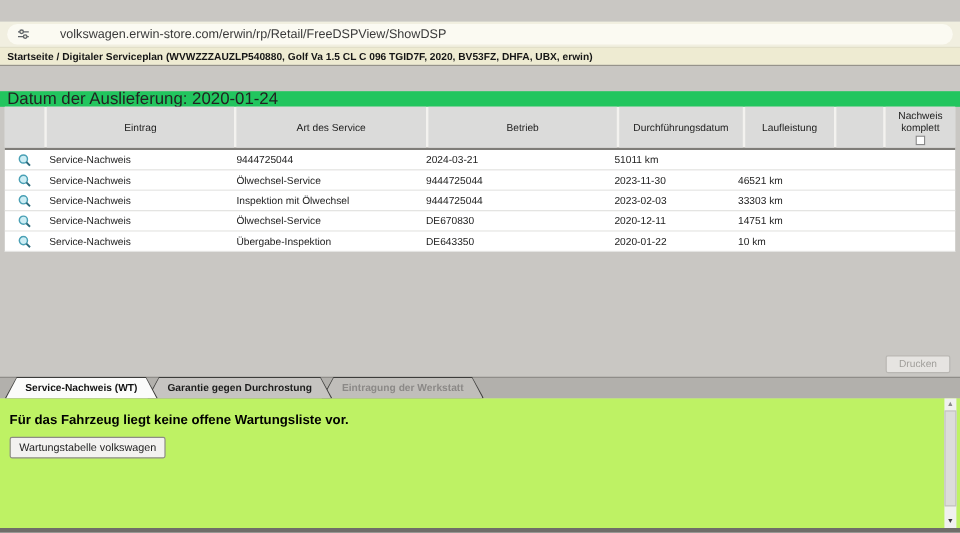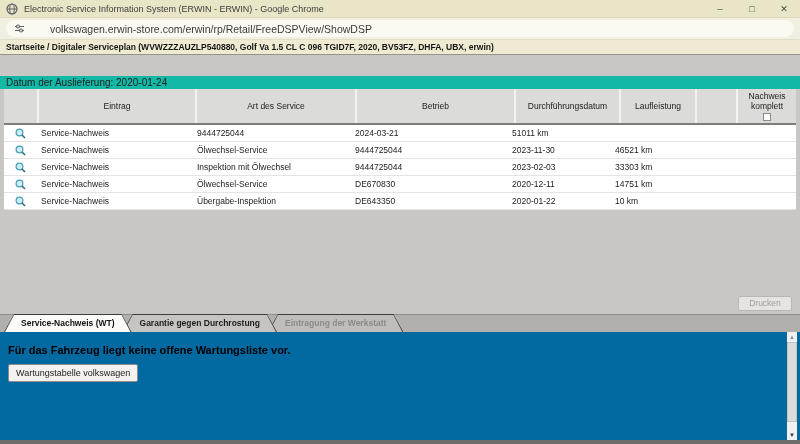--- a/index.html
+++ b/index.html
@@ -23,21 +23,21 @@
   .breadcrumb { position:absolute; left:0; top:40px; width:800px; height:15px; background:#eeebd2; border-bottom:1px solid #96938b; font-size:8.5px; font-weight:bold; color:#151515; line-height:14px; padding-left:6px; white-space:nowrap; }
 
   
   .toolbar { position:absolute; left:0; top:56px; width:800px; height:20px; background:#c8c6c2; }
   .lang-label { position:absolute; left:6px; top:4px; font-size:9px; font-weight:bold; color:#2b2218; }
   .lang-select { position:absolute; left:72px; top:2px; width:128px; height:15px; background:#ffffff; border:1px solid #767674; font-size:9px; color:#222; line-height:13px; padding-left:4px; }
   .lang-select .arrow { position:absolute; right:4px; top:0; font-size:8px; color:#333; line-height:13px; }
   .page-title { position:absolute; right:6px; top:3px; font-size:10px; color:#1c1c1c; }
 
   
-  .datumrow { position:absolute; left:0; top:76px; width:800px; height:13px; background:#14b8a6; font-size:10px; color:#222; line-height:13px; padding-left:6px; }
+  .datumrow { position:absolute; left:0; top:76px; width:800px; height:13px; background:#22c55e; font-size:14px; color:#222; line-height:13px; padding-left:6px; }
 
   
   .svc-table { position:absolute; left:4px; top:89px; width:792px; }
   .thead { display:grid; grid-template-columns:33px 156px 158px 157px 103px 74px 39px 1fr; gap:2px; background:#f3f2ef; border-bottom:2px solid #7f7d79; }
   .th { background:#dbdbda; height:34px; display:flex; flex-direction:column; align-items:center; justify-content:center; font-size:8.5px; color:#1c1c1c; text-align:center; line-height:10px; }
   .checkbox { width:8px; height:8px; background:#fdfdfd; border:1px solid #8a8a8a; margin-top:2px; display:inline-block; }
   .trow { display:grid; grid-template-columns:33px 156px 158px 157px 103px 74px 39px 1fr; background:#ffffff; height:17px; border-bottom:1px solid #e4e4e2; }
   .td { font-size:8.5px; color:#222; line-height:16px; padding-left:4px; white-space:nowrap; overflow:hidden; }
   .td.icon-cell { display:flex; align-items:center; justify-content:center; padding:0; }
 
@@ -49,51 +49,38 @@
   .tab { position:relative; height:18px; margin-right:-9px; }
   .tab-shape { position:absolute; inset:0; clip-path:polygon(10px 0,calc(100% - 10px) 0,100% 100%,0 100%); background:#3c3c3a; }
   .tab-fill { position:absolute; left:1px; right:1px; top:1px; bottom:0; clip-path:polygon(9px 0,calc(100% - 9px) 0,100% 100%,0 100%); }
   .tab-label { position:relative; z-index:5; display:block; height:18px; line-height:18px; padding:0 17px; font-size:8.5px; font-weight:bold; white-space:nowrap; }
   .tab.active { z-index:3; } .tab.t2 { z-index:2; } .tab.t3 { z-index:1; }
   .tab.active .tab-fill { background:#fbfbfa; } .tab.active .tab-label { color:#111;text-align:right; }
   .tab.t2 .tab-fill { background:#c6c4c1; } .tab.t2 .tab-label { color:#1c1c1c; }
   .tab.t3 .tab-fill { background:#c0beba; } .tab.t3 .tab-label { color:#8b8987; }
 
   
-  .panel { position:absolute; left:0; top:332px; width:800px; height:108px; background:#0369a1; }
+  .panel { position:absolute; left:0; top:332px; width:800px; height:108px; background:#bef264; }
   .panel-msg { position:absolute; left:8px; top:12px; font-size:11px; font-weight:bold; color:#000; }
   .create-btn { position:absolute; left:8px; top:32px; padding:3px 7px; font-size:9px; color:#222; background:#f3f2f0; border:1px solid #8e8c88; border-radius:2px; }
 
   
   .scrollbar { position:absolute; right:3px; top:0; width:10px; height:108px; background:#f1f1f0; }
   .sb-arrow { position:absolute; left:0; width:10px; height:10px; font-size:6px; text-align:center; line-height:10px; }
   .sb-up { top:0; color:#8a8a8a; } .sb-down { bottom:0; color:#3a3a3a; }
   .sb-thumb { position:absolute; left:0; top:10px; width:10px; height:80px; background:#dcdcda; border:1px solid #c3c3c1; }
 
   
   .bottombar { position:absolute; left:0; top:440px; width:800px; height:4px; background:#6f6d69; }
 </style>
 </head>
 <body>
 
 <div id="window">
 
-  <div class="titlebar">
-    <svg class="favicon" viewBox="0 0 12 12">
-      <circle cx="6" cy="6" r="5" fill="none" stroke="#5f6368" stroke-width="1.2"></circle>
-      <ellipse cx="6" cy="6" rx="2.3" ry="5" fill="none" stroke="#5f6368" stroke-width="1"></ellipse>
-      <line x1="1" y1="6" x2="11" y2="6" stroke="#5f6368" stroke-width="1"></line>
-    </svg>
-    <span class="win-title">Electronic Service Information System (ERWIN - ERWIN) - Google Chrome</span>
-    <div class="win-controls">
-      <span class="win-btn">–</span>
-      <span class="win-btn">□</span>
-      <span class="win-btn">✕</span>
-    </div>
-  </div>
 
   <div class="urlrow">
     <div class="urlpill">
       <svg class="tune-icon" viewBox="0 0 11 11">
         <line x1="1" y1="3.5" x2="10" y2="3.5" stroke="#5f6368" stroke-width="1.1"></line>
         <line x1="1" y1="7.5" x2="10" y2="7.5" stroke="#5f6368" stroke-width="1.1"></line>
         <circle cx="4" cy="3.5" r="1.5" fill="#f1efe0" stroke="#5f6368" stroke-width="1.1"></circle>
         <circle cx="7" cy="7.5" r="1.5" fill="#f1efe0" stroke="#5f6368" stroke-width="1.1"></circle>
       </svg>
       <span class="url-text">volkswagen.erwin-store.com/erwin/rp/Retail/FreeDSPView/ShowDSP</span>

